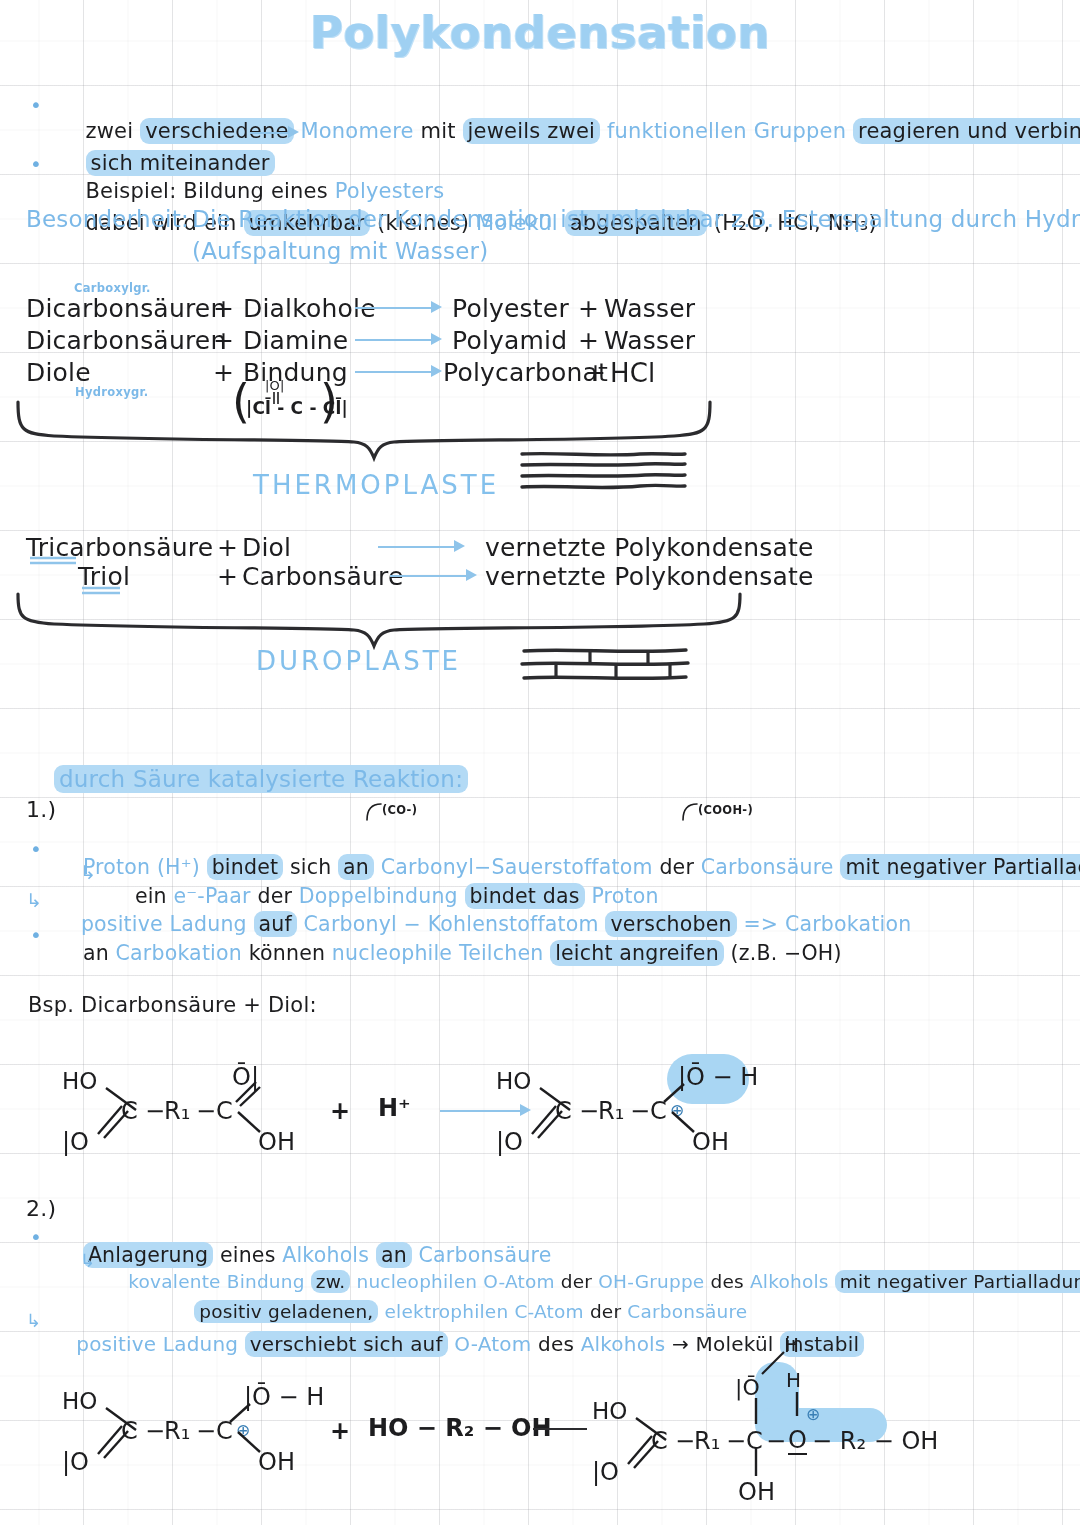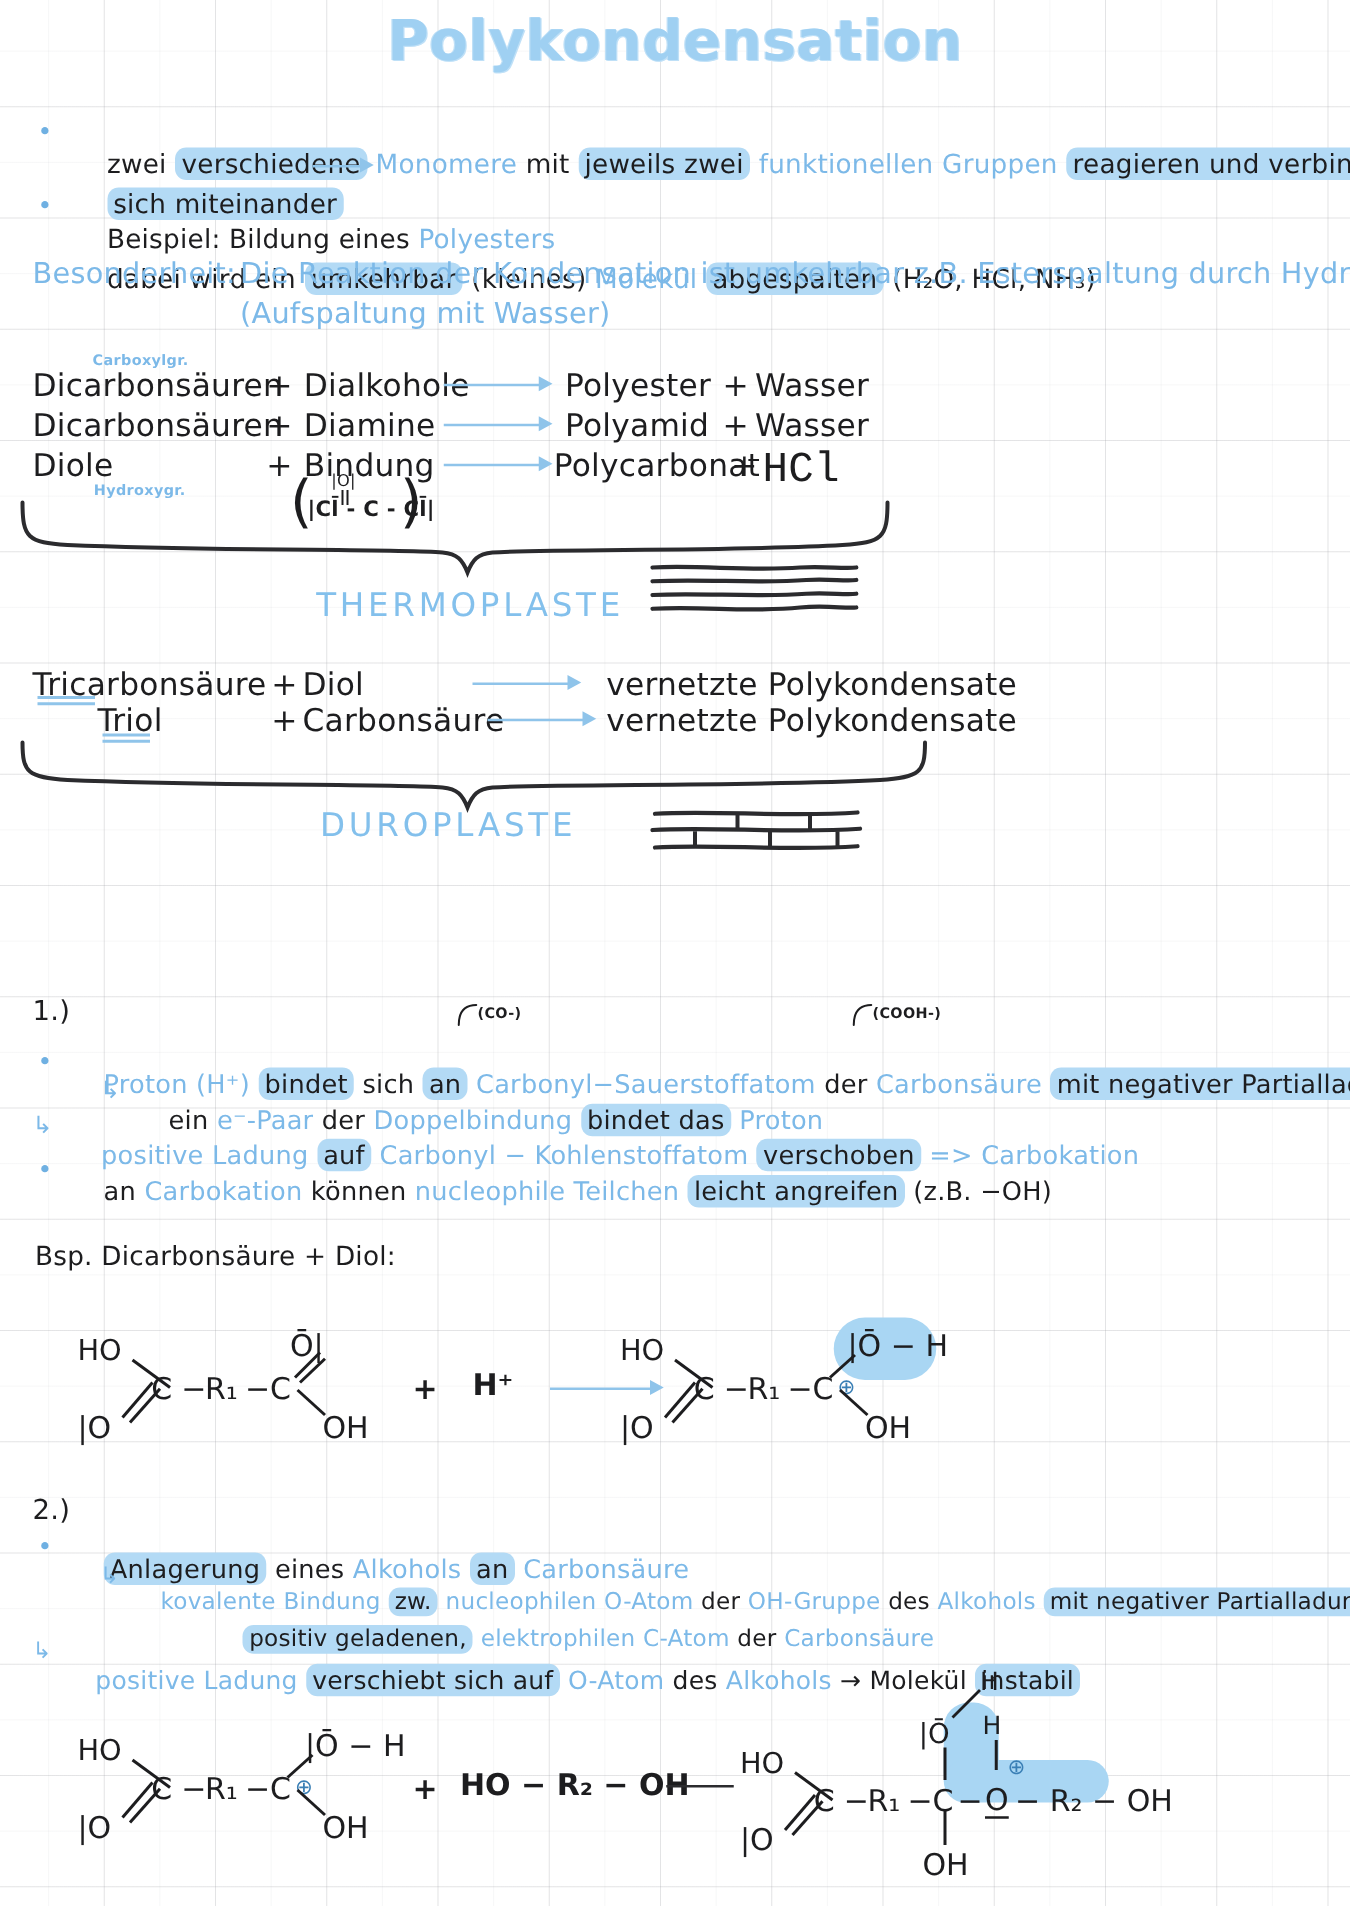--- a/index.html
+++ b/index.html
@@ -128,21 +128,21 @@
   <div class="ink" style="left:578px;top:326px;font-size:25px;">+</div>
   <div class="ink" style="left:604px;top:326px;font-size:25px;">Wasser</div>
 
   <div class="ink" style="left:26px;top:358px;font-size:25px;">Diole</div>
   <div class="ink" style="left:213px;top:358px;font-size:25px;">+</div>
   <div class="ink" style="left:243px;top:358px;font-size:25px;">Bindung</div>
   <div class="arrowline" style="left:355px;top:371px;width:78px;"></div>
   <div class="arrowhead" style="left:431px;top:365px;"></div>
   <div class="ink" style="left:443px;top:358px;font-size:25px;text-align:right;">Polycarbonat</div>
   <div class="ink" style="left:585px;top:358px;font-size:25px;">+</div>
-  <div class="ink" style="left:610px;top:358px;font-size:34px;font-family:Liberation Mono, monospace;">HCl</div>
+  <div class="ink" style="left:610px;top:358px;font-size:26px;">HCl</div>
 
   <div class="ink blue small-note" style="left:75px;top:385px;">Hydroxygr.</div>
 
   <div class="ink" style="left:232px;top:378px;font-size:46px;line-height:46px;">(</div>
   <div class="ink" style="left:320px;top:378px;font-size:46px;line-height:46px;">)</div>
   <div class="ink" style="left:265px;top:378px;font-size:13px;">|O|</div>
   <svg style="left:272px;top:392px;" width="14" height="12">
     <line x1="2" y1="0" x2="2" y2="12" stroke="#1d1d1f" stroke-width="1.6"></line>
     <line x1="6" y1="0" x2="6" y2="12" stroke="#1d1d1f" stroke-width="1.6"></line>
   </svg>
@@ -196,20 +196,23 @@
     <path d="M4,6 C50,3 110,9 166,5" fill="none" stroke="#2b2b2e" stroke-width="3.4" stroke-linecap="round"></path>
     <path d="M2,19 C50,16 110,22 168,18" fill="none" stroke="#2b2b2e" stroke-width="3.4" stroke-linecap="round"></path>
     <path d="M4,33 C50,30 110,36 166,32" fill="none" stroke="#2b2b2e" stroke-width="3.4" stroke-linecap="round"></path>
     <line x1="70" y1="6" x2="70" y2="19" stroke="#2b2b2e" stroke-width="3.2"></line>
     <line x1="128" y1="6" x2="128" y2="19" stroke="#2b2b2e" stroke-width="3.2"></line>
     <line x1="36" y1="20" x2="36" y2="33" stroke="#2b2b2e" stroke-width="3.2"></line>
     <line x1="96" y1="20" x2="96" y2="34" stroke="#2b2b2e" stroke-width="3.2"></line>
     <line x1="150" y1="20" x2="150" y2="33" stroke="#2b2b2e" stroke-width="3.2"></line>
   </svg>
 
+  <div class="ink blue" style="left:24px;top:740px;font-size:23px;">
+    <span class="hl">durch Säure katalysierte Reaktion:</span>
+  </div>
 
   <div class="ink" style="left:26px;top:797px;font-size:22px;">1.)</div>
 
   <svg style="left:365px;top:800px;" width="22" height="22">
     <path d="M2,20 C2,8 8,4 16,4" fill="none" stroke="#1d1d1f" stroke-width="1.6" stroke-linecap="round"></path>
   </svg>
   <div class="ink small-note" style="left:382px;top:803px;">(CO-)</div>
 
   <svg style="left:681px;top:800px;" width="22" height="22">
     <path d="M2,20 C2,8 8,4 16,4" fill="none" stroke="#1d1d1f" stroke-width="1.6" stroke-linecap="round"></path>

